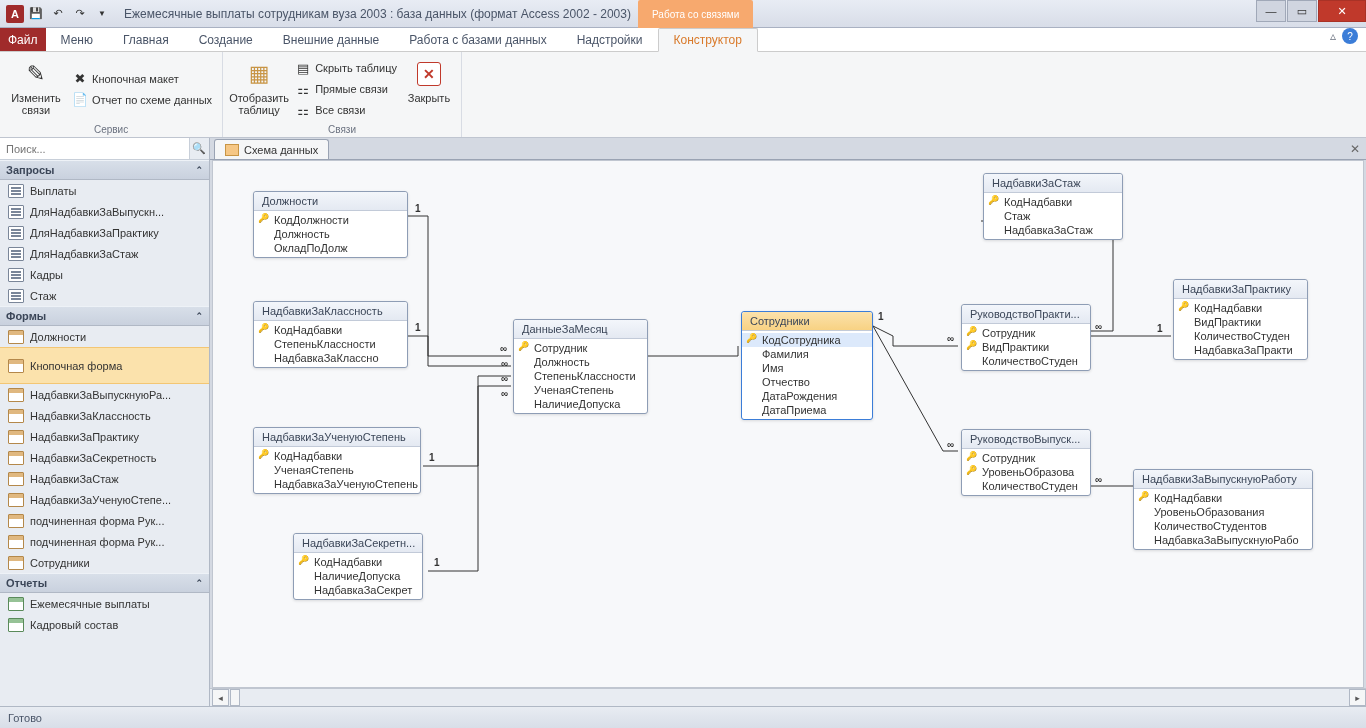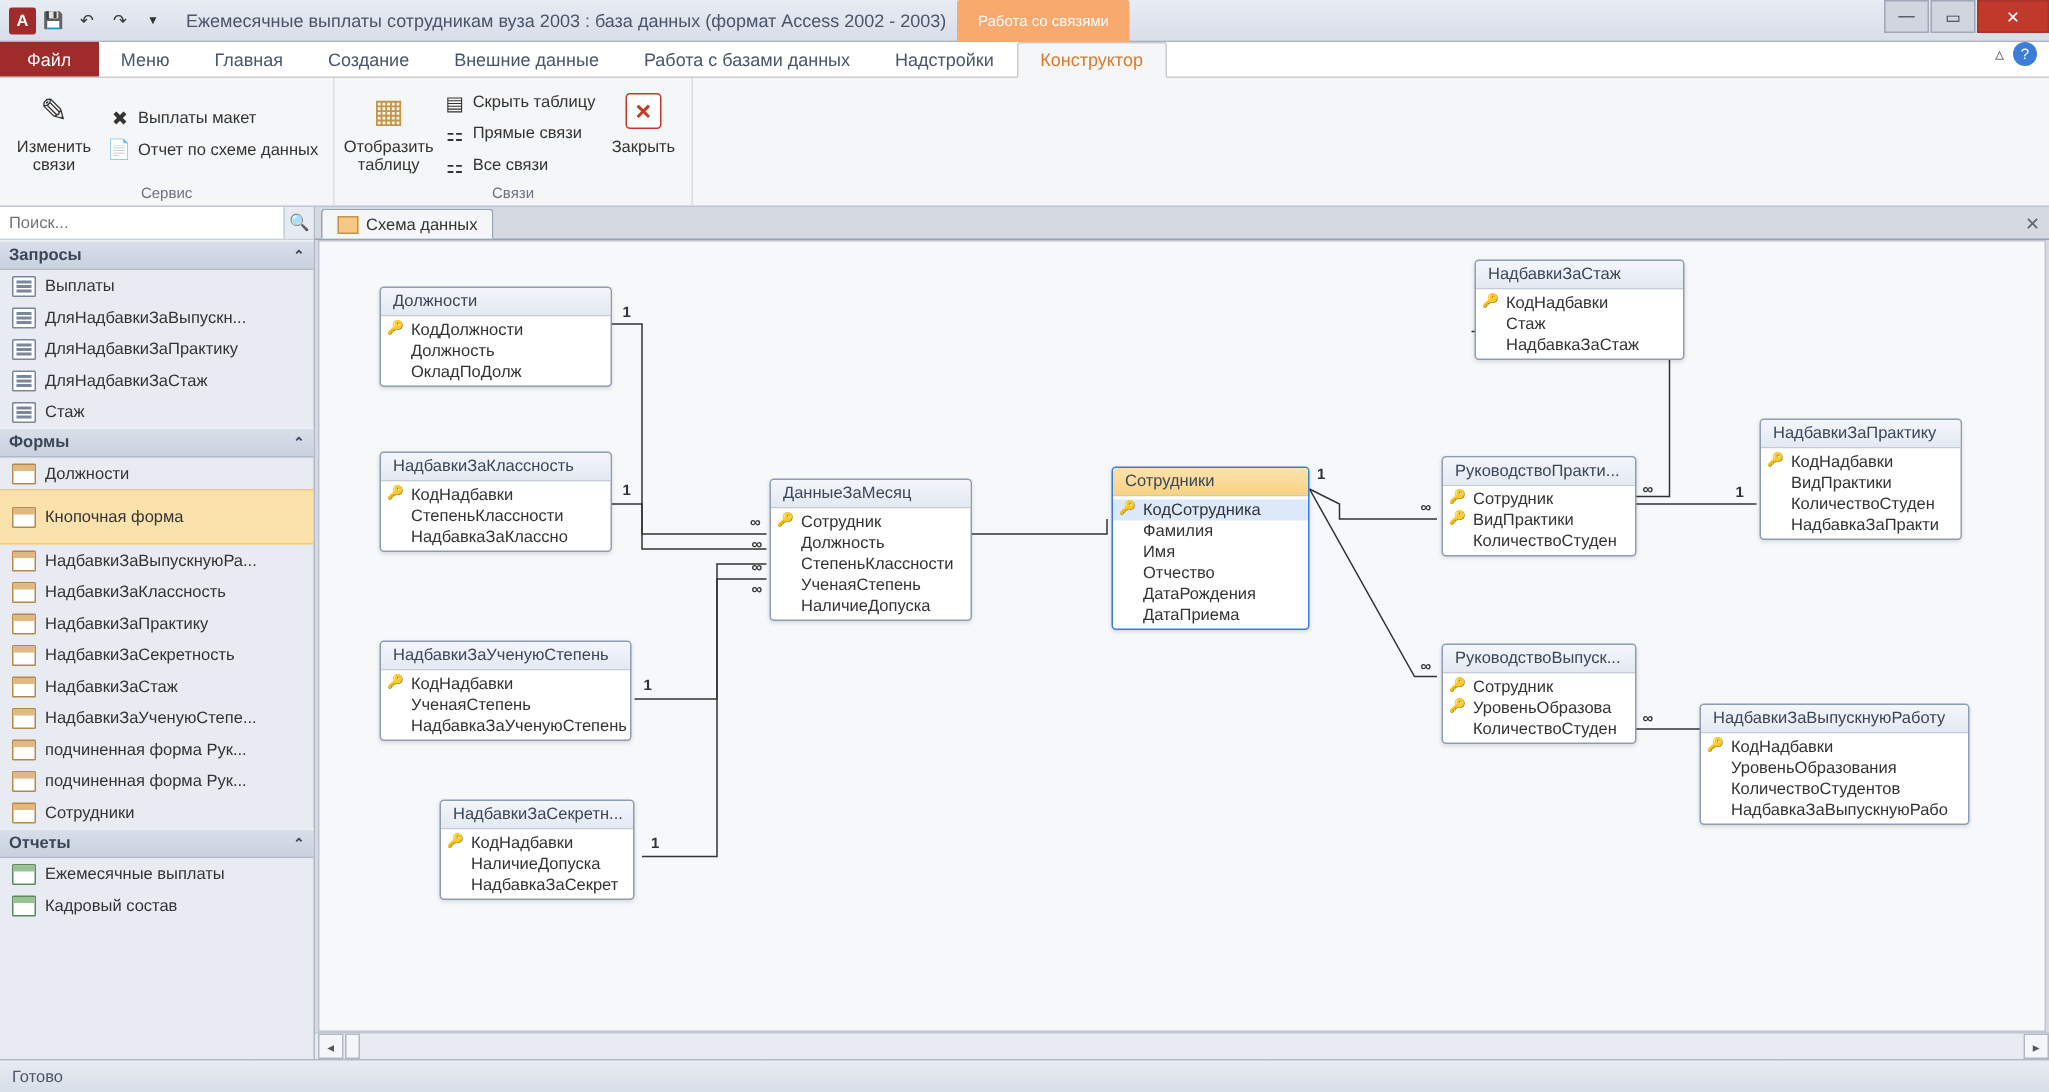--- a/index.html
+++ b/index.html
@@ -11,21 +11,21 @@
   .qat-btn { width: 20px; height: 20px; display: flex; align-items: center; justify-content: center; font-size: 11px; }
   .app-logo { width: 18px; height: 18px; background: #a02b2b; color: #fff; font-weight: bold; font-size: 11px; display: flex; align-items: center; justify-content: center; border-radius: 2px; }
   .title-text { margin-left: 12px; color: #4a5568; font-size: 12px; }
   .ribbon-context-tab { position: absolute; left: 638px; top: 0; height: 28px; background: #f7a96e; color: #fff; padding: 0 14px; display: flex; align-items: center; font-size: 10px; border-radius: 2px 2px 0 0; }
   .window-controls { position: absolute; right: 0; top: 0; height: 22px; display: flex; }
   .win-btn { width: 30px; height: 22px; display: flex; align-items: center; justify-content: center; background: #d0d5e0; border: 1px solid #a0a8b8; margin-left: 1px; font-size: 11px; }
   .win-close { background: #c0392b; color: #fff; width: 48px; border-color: #a93226; }
 
   
   .ribbon-tabs { height: 24px; background: #fff; display: flex; align-items: stretch; border-bottom: 1px solid #ccc; padding-left: 0; }
-  .ribbon-file { background: #a02b2b; color: #fff; padding: 0 18px; display: flex; align-items: center; font-size: 12px; }
+  .ribbon-file { background: #a02b2b; color: #fff; padding: 0 8px; display: flex; align-items: center; font-size: 12px; }
   .ribbon-tab { padding: 0 15px; display: flex; align-items: center; font-size: 12px; color: #4a5568; }
   .ribbon-tab.active { border: 1px solid #ccc; border-bottom: 1px solid #f5f6f7; background: #f5f6f7; color: #d97a2b; margin-bottom: -1px; border-radius: 2px 2px 0 0; }
   .ribbon-help { position: absolute; right: 8px; display: flex; gap: 6px; align-items: center; }
   .help-icon { width: 16px; height: 16px; border-radius: 50%; background: #3b7dd8; color: #fff; font-size: 10px; display: flex; align-items: center; justify-content: center; }
 
   
   .ribbon { height: 86px; background: #f5f6f7; border-bottom: 1px solid #bfc5d0; display: flex; }
   .ribbon-group { border-right: 1px solid #d8dce4; padding: 4px 8px 2px 8px; display: flex; flex-direction: column; justify-content: space-between; }
   .ribbon-group-label { text-align: center; font-size: 10px; color: #6b7280; margin-top: 2px; }
   .ribbon-group-body { display: flex; gap: 6px; flex: 1; }
@@ -123,21 +123,21 @@
 <div class="ribbon">
   <div class="ribbon-group">
     <div class="ribbon-group-body">
       <div class="big-btn">
         <div class="big-btn-icon">✎</div>
         <div class="big-btn-label">Изменить связи</div>
       </div>
       <div class="small-btns">
         <div class="small-btn">
           <span class="small-icon">✖</span>
-          <span>Выплаты макет</span>
+          <span>Кнопочная макет</span>
         </div>
         <div class="small-btn">
           <span class="small-icon">📄</span>
           <span>Отчет по схеме данных</span>
         </div>
       </div>
     </div>
     <div class="ribbon-group-label">Сервис</div>
   </div>
 
@@ -195,20 +195,24 @@
           <div class="nav-icon query"></div>
           <span>ДляНадбавкиЗаВыпускн...</span>
         </div>
         <div class="nav-item">
           <div class="nav-icon query"></div>
           <span>ДляНадбавкиЗаПрактику</span>
         </div>
         <div class="nav-item">
           <div class="nav-icon query"></div>
           <span>ДляНадбавкиЗаСтаж</span>
+        </div>
+        <div class="nav-item">
+          <div class="nav-icon query"></div>
+          <span>Кадры</span>
         </div>
         <div class="nav-item">
           <div class="nav-icon query"></div>
           <span>Стаж</span>
         </div>
       </div>
 
     <div class="nav-group-header">
       <span>Формы</span>
       <span style="font-size:9px;">⌃</span>

